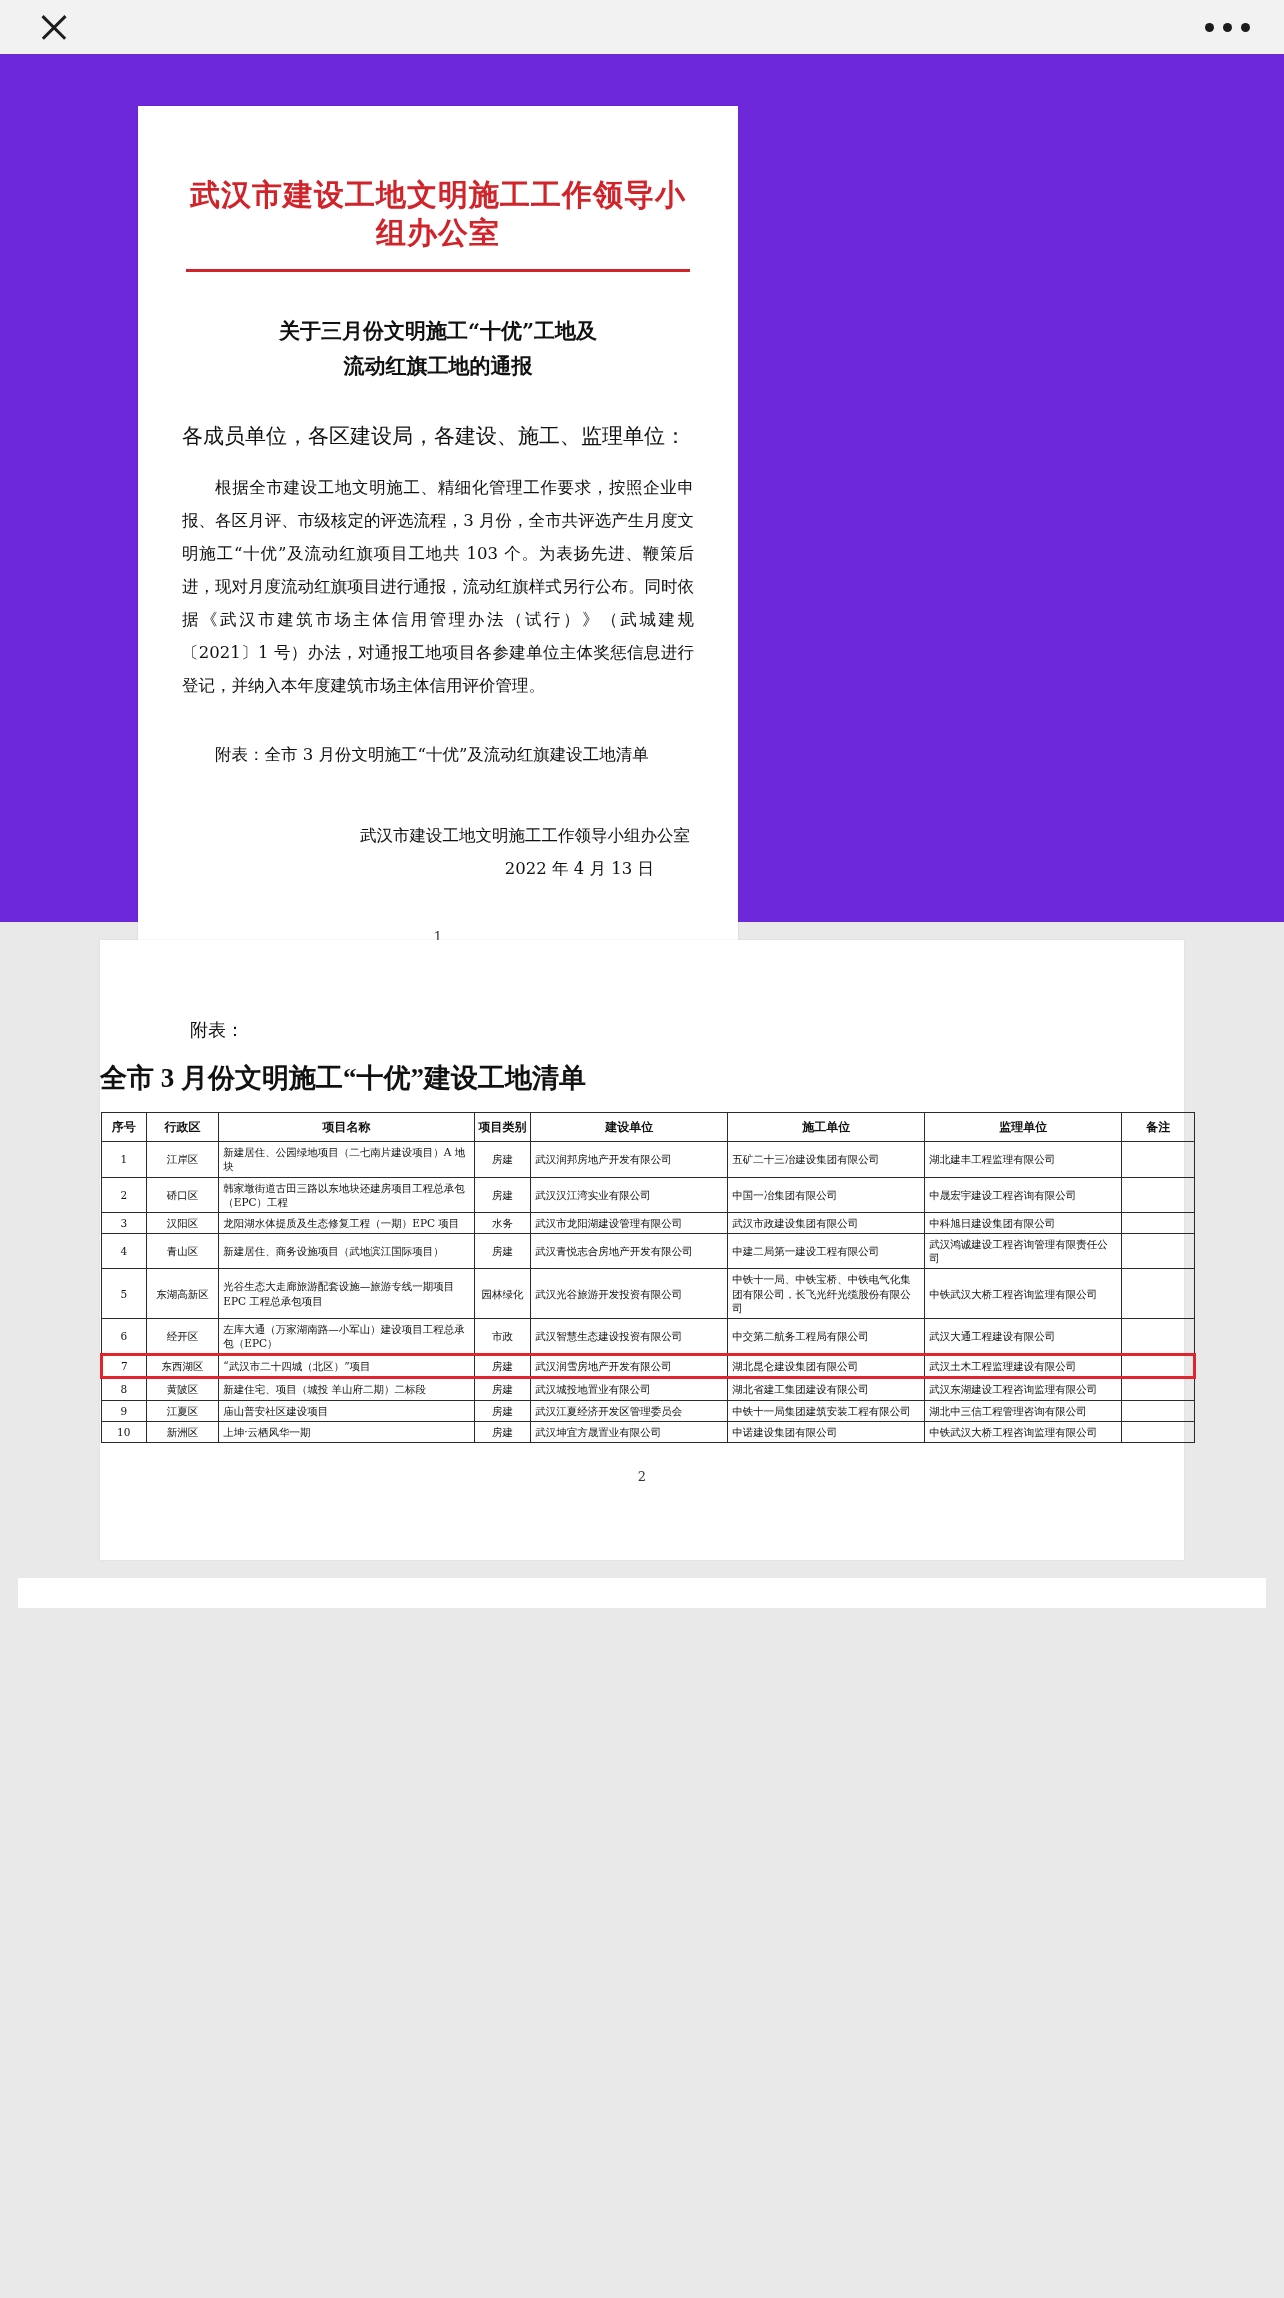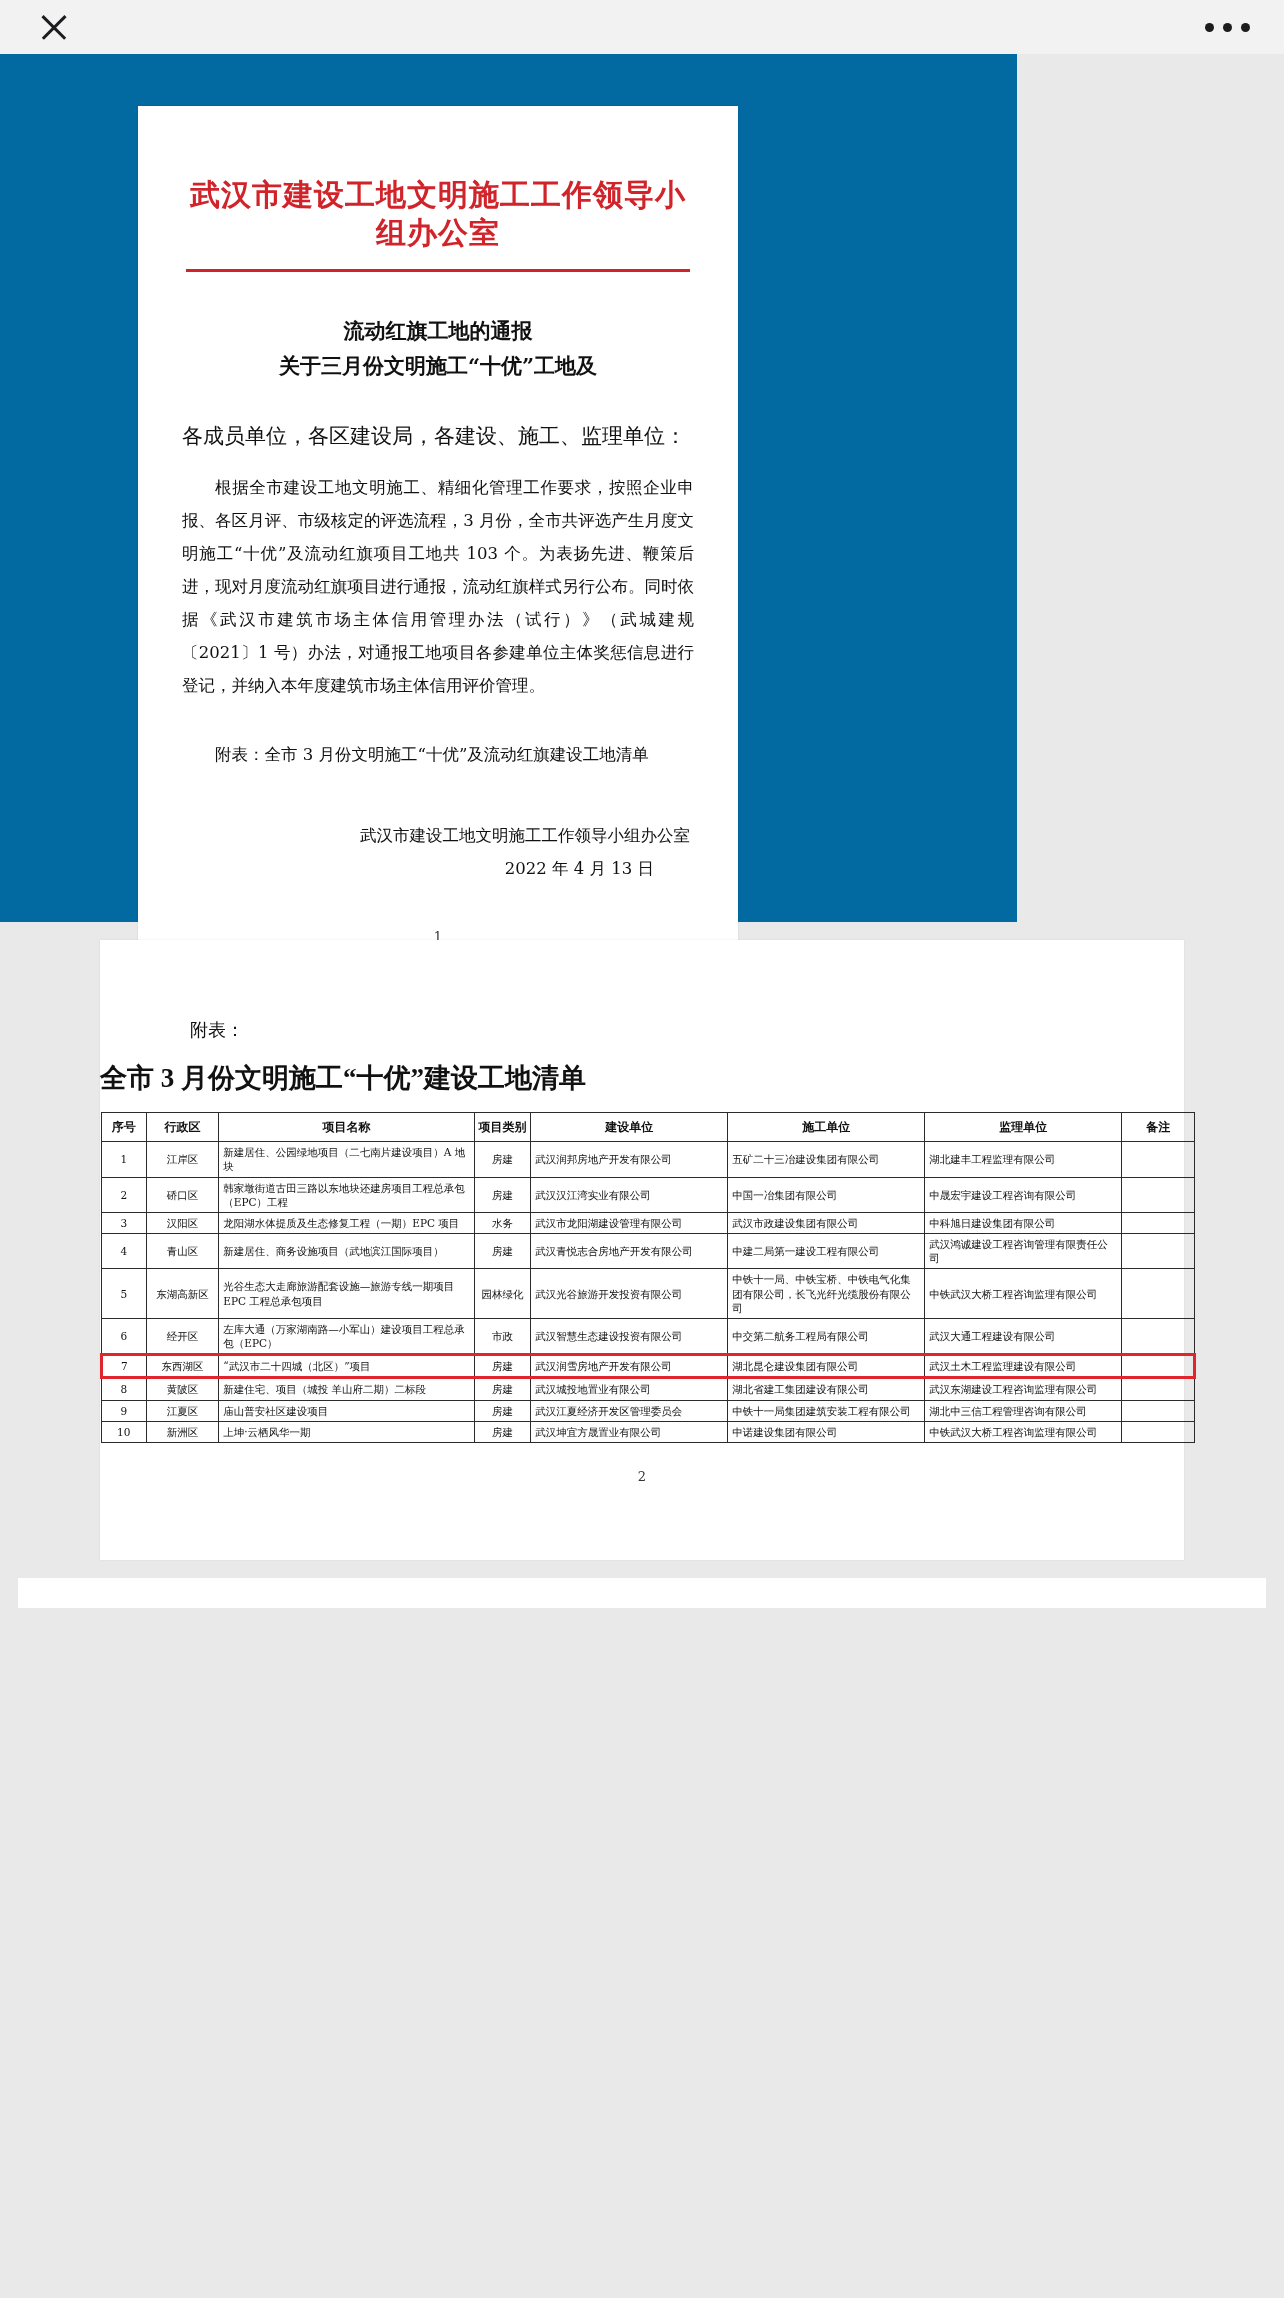--- a/index.html
+++ b/index.html
@@ -63,23 +63,23 @@
     top: 52px;
     width: 600px;
     height: 860px;
     background: #fff;
     box-shadow: 0 0 2px rgba(0,0,0,0.10);
     box-sizing: border-box;
     padding: 52px 44px 0 44px;
   }
   .page1-wrap {
     position: relative;
-    width: 1017px;
+    width: 1284px;
     height: 868px;
-    background: #0369a1;
+    background: #6d28d9;
   }
 
   .doc-org-title {
     text-align: center;
     color: #d0232a;
     font-family: "DejaVu Serif", serif;
     font-weight: bold;
     font-size: 30px;
     letter-spacing: 1px;
     line-height: 1.25;
@@ -282,22 +282,22 @@
     </div>
   </div>
 
   <div class="page1-wrap">
     <div class="page1-inner">
 
       <div class="doc-org-title">武汉市建设工地文明施工工作领导小组办公室</div>
       <hr class="red-rule">
 
       <div class="doc-title">
+        <div>关于三月份文明施工“十优”工地及</div>
         <div>流动红旗工地的通报</div>
-        <div>关于三月份文明施工“十优”工地及</div>
       </div>
 
       <div class="doc-salutation">各成员单位，各区建设局，各建设、施工、监理单位：</div>
       <p class="doc-para">根据全市建设工地文明施工、精细化管理工作要求，按照企业申报、各区月评、市级核定的评选流程，3 月份，全市共评选产生月度文明施工“十优”及流动红旗项目工地共 103 个。为表扬先进、鞭策后进，现对月度流动红旗项目进行通报，流动红旗样式另行公布。同时依据《武汉市建筑市场主体信用管理办法（试行）》（武城建规〔2021〕1 号）办法，对通报工地项目各参建单位主体奖惩信息进行登记，并纳入本年度建筑市场主体信用评价管理。</p>
 
       <div class="doc-attach">附表：全市 3 月份文明施工“十优”及流动红旗建设工地清单</div>
 
       <div class="doc-sign">武汉市建设工地文明施工工作领导小组办公室</div>
       <div class="doc-date">2022 年 4 月 13 日</div>
 

